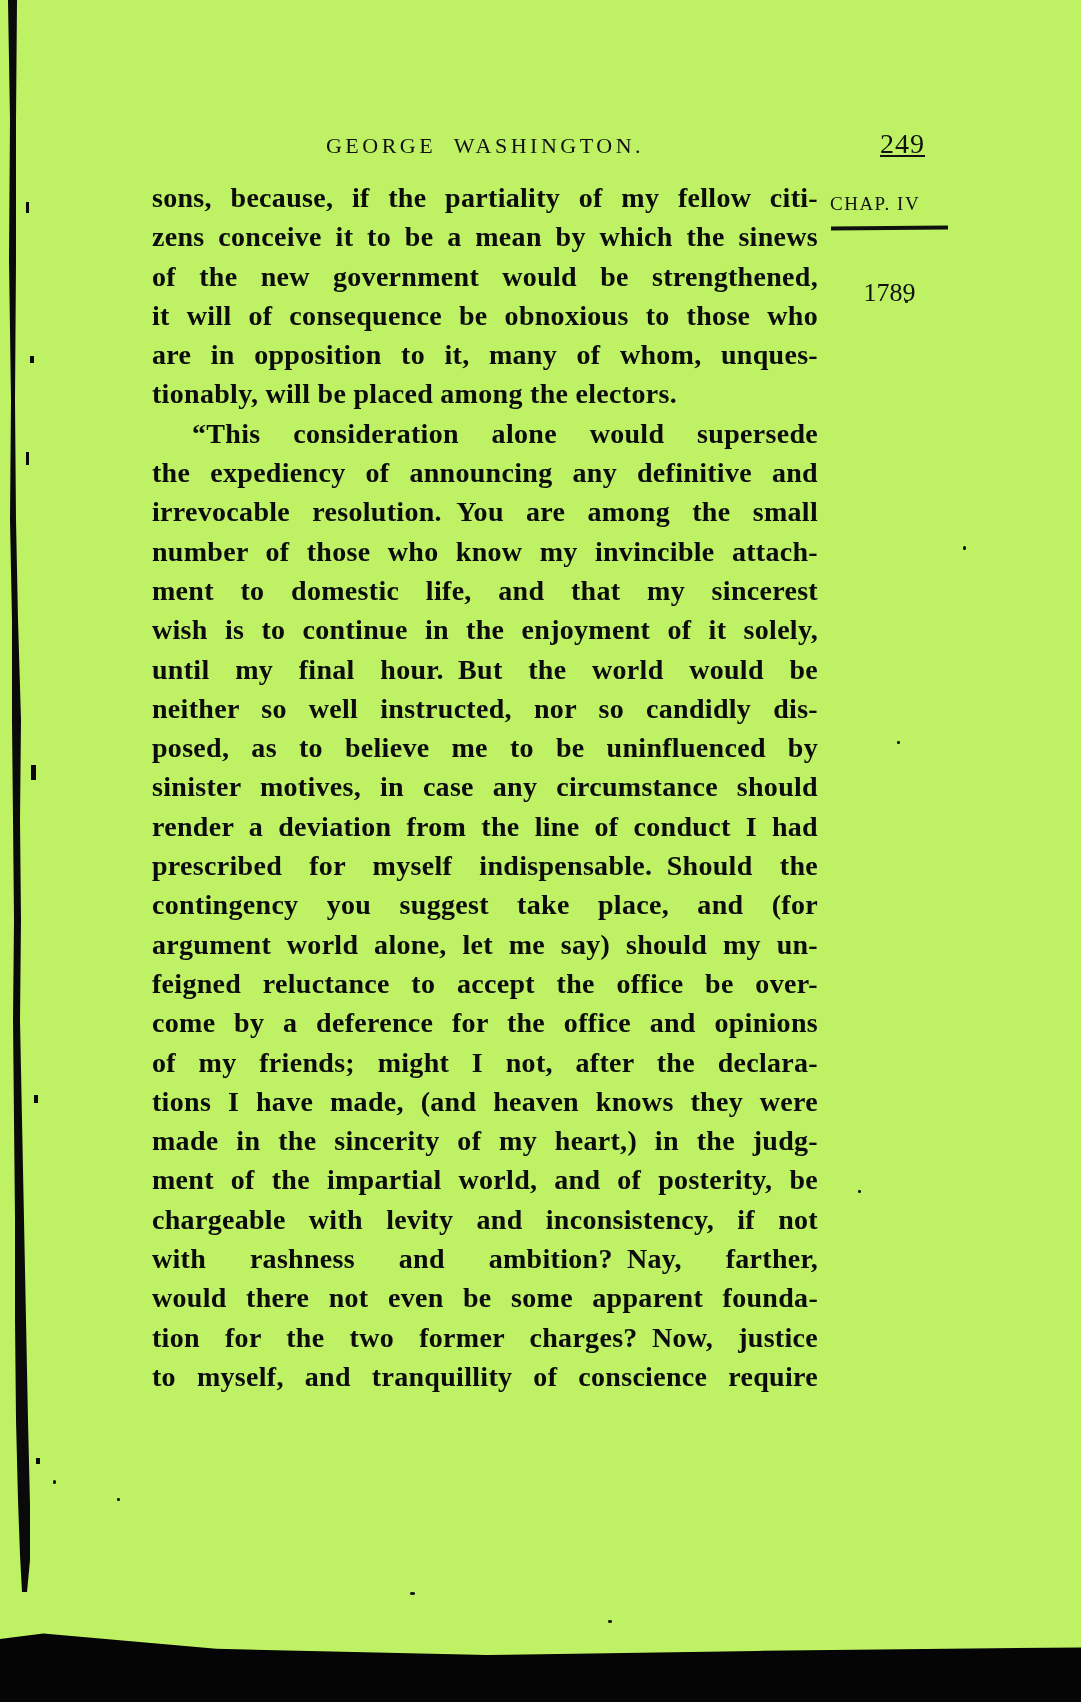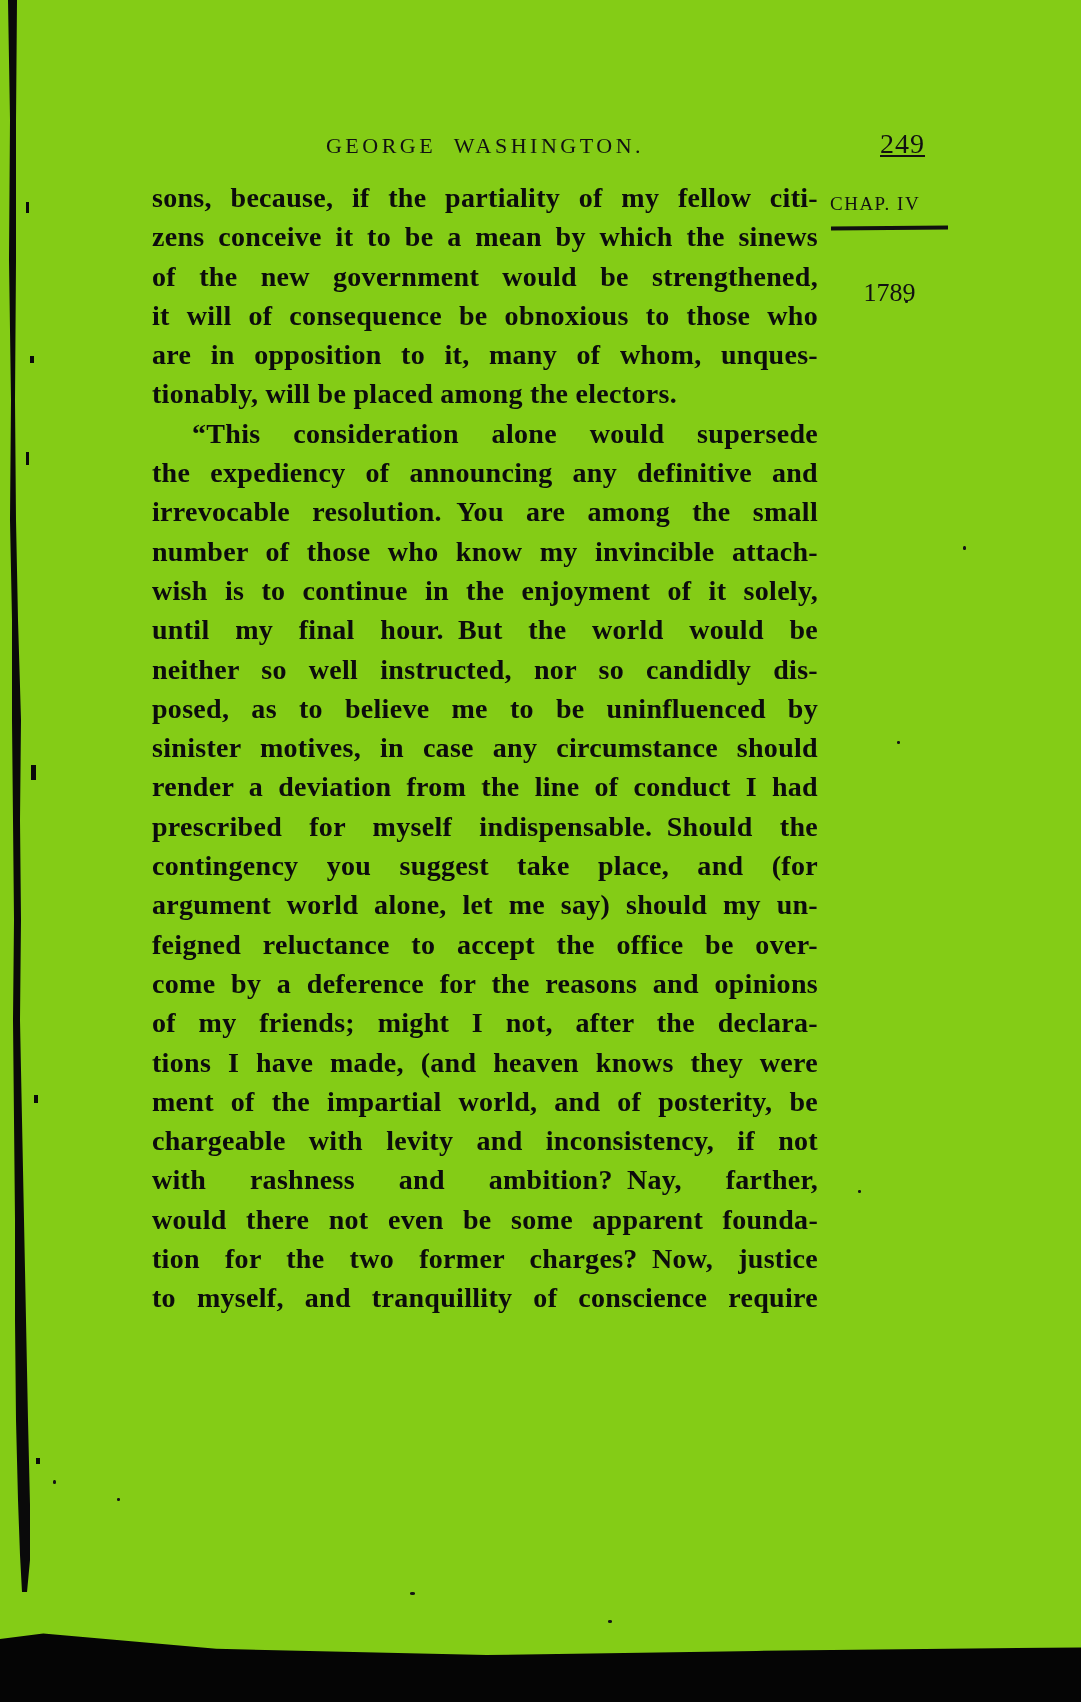--- a/index.html
+++ b/index.html
@@ -5,21 +5,21 @@
   html,body{margin:0;padding:0;}
   body{
     font-family:"Liberation Serif", serif;
     background:#ffffff;
     width:1081px;height:1702px;
     overflow:hidden;
   }
   #page{
     position:relative;
     width:1081px;height:1702px;
-    background:#84cc16;
+    background:#bef264;
     color:#0d0d0d;
   }
   
   .running-head{
     position:absolute;left:152px;top:133px;width:666px;
     text-align:center;
     font-size:22px;letter-spacing:3.5px;word-spacing:9px;
     color:#111;
   }
   .page-number{
@@ -103,33 +103,35 @@
     <div class="line">sons, because, if the partiality of my fellow citi-</div>
     <div class="line">zens conceive it to be a mean by which the sinews</div>
     <div class="line">of the new government would be strengthened,</div>
     <div class="line">it will of consequence be obnoxious to those who</div>
     <div class="line">are in opposition to it, many of whom, unques-</div>
     <div class="line para-end">tionably, will be placed among the electors.</div>
     <div class="line indent">“This consideration alone would supersede</div>
     <div class="line">the expediency of announcing any definitive and</div>
     <div class="line">irrevocable resolution. You are among the small</div>
     <div class="line">number of those who know my invincible attach-</div>
+    <div class="line">ment to domestic life, and that my sincerest</div>
     <div class="line">wish is to continue in the enjoyment of it solely,</div>
     <div class="line">until my final hour. But the world would be</div>
     <div class="line">neither so well instructed, nor so candidly dis-</div>
     <div class="line">posed, as to believe me to be uninfluenced by</div>
     <div class="line">sinister motives, in case any circumstance should</div>
     <div class="line">render a deviation from the line of conduct I had</div>
     <div class="line">prescribed for myself indispensable. Should the</div>
     <div class="line">contingency you suggest take place, and (for</div>
     <div class="line">argument world alone, let me say) should my un-</div>
     <div class="line">feigned reluctance to accept the office be over-</div>
-    <div class="line">come by a deference for the reasons and opinions</div>
+    <div class="line">come by a deference for the office and opinions</div>
     <div class="line">of my friends; might I not, after the declara-</div>
     <div class="line">tions I have made, (and heaven knows they were</div>
+    <div class="line">made in the sincerity of my heart,) in the judg-</div>
     <div class="line">ment of the impartial world, and of posterity, be</div>
     <div class="line">chargeable with levity and inconsistency, if not</div>
     <div class="line">with rashness and ambition? Nay, farther,</div>
     <div class="line">would there not even be some apparent founda-</div>
     <div class="line">tion for the two former charges? Now, justice</div>
     <div class="line">to myself, and tranquillity of conscience require</div>
   </div>
 
 </div>
 

